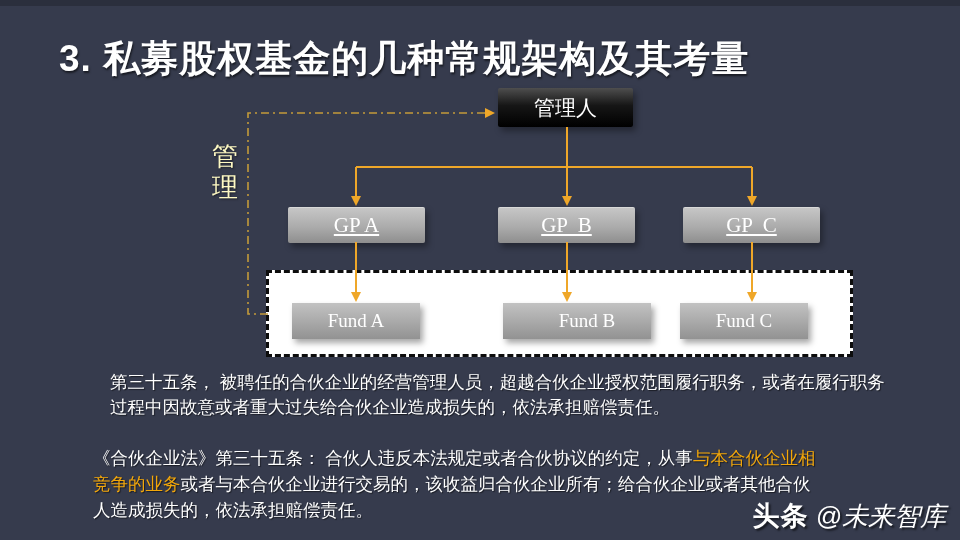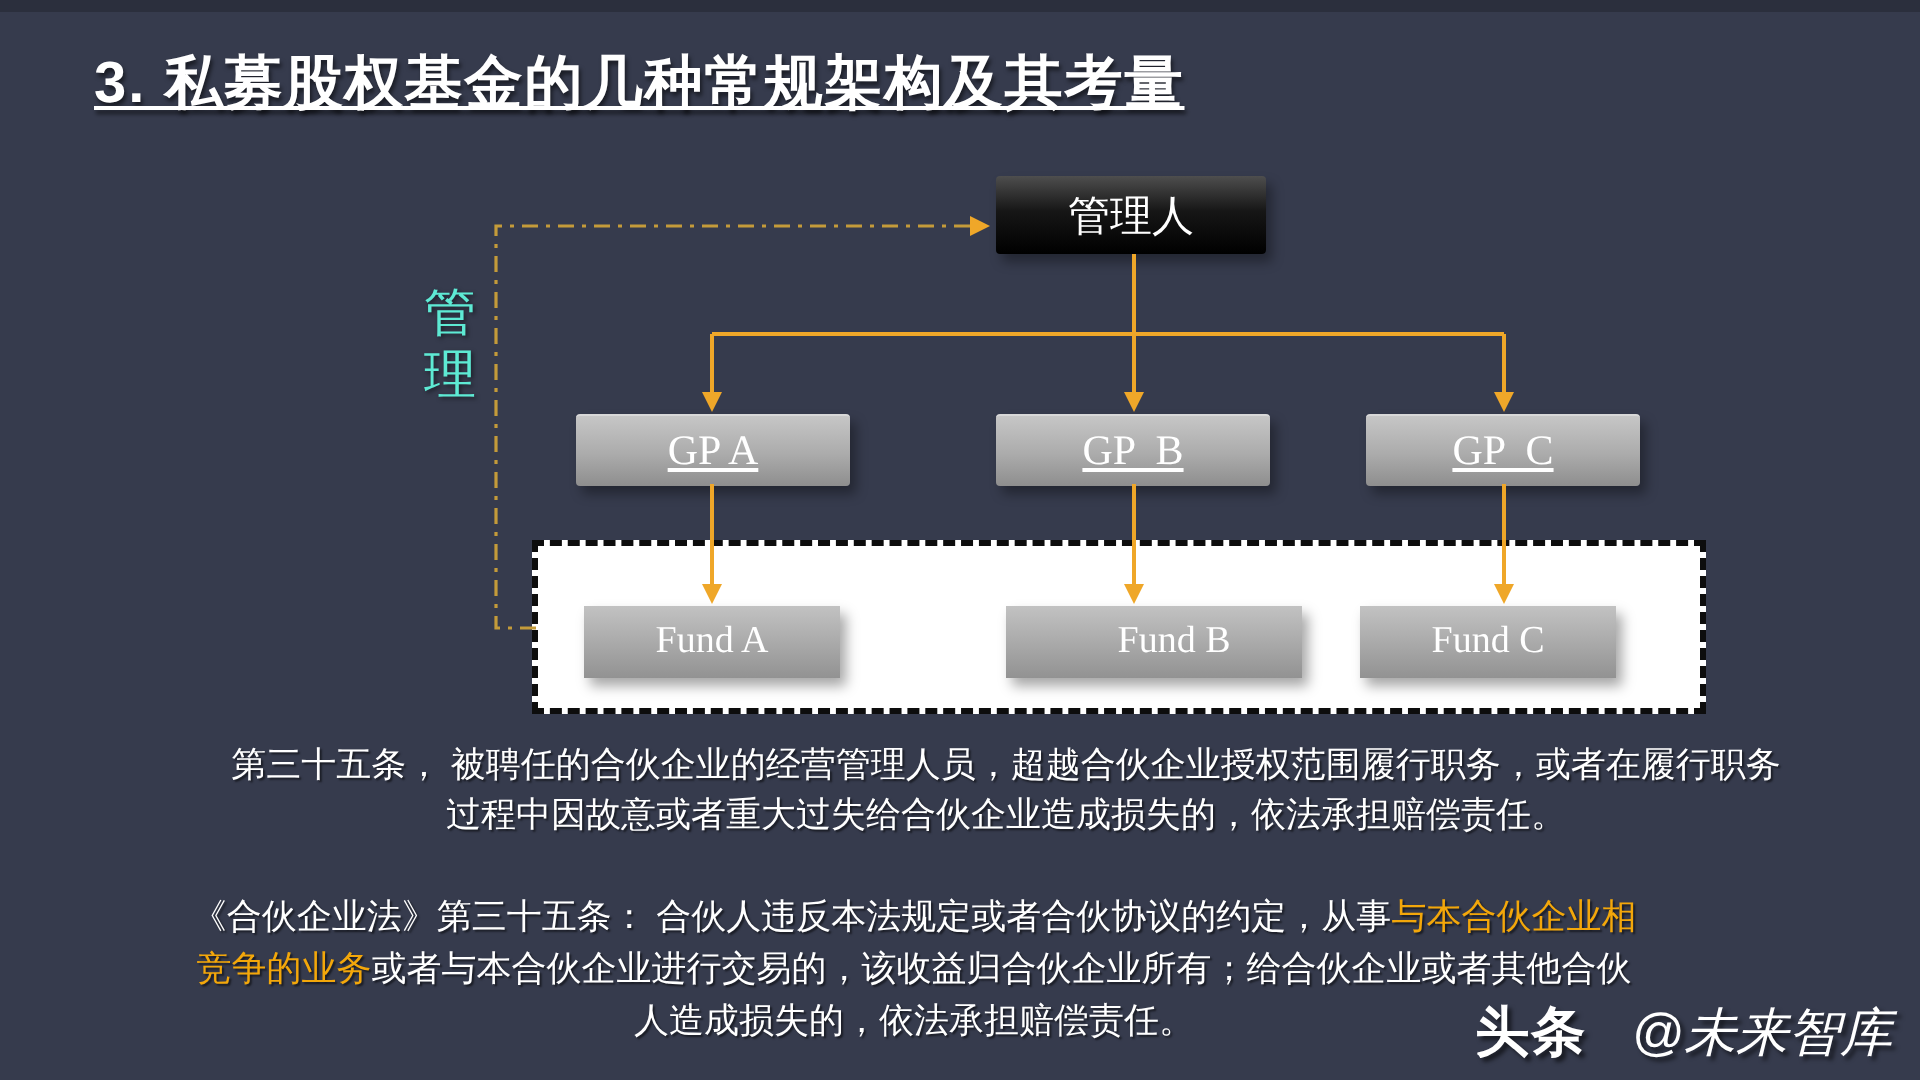--- a/index.html
+++ b/index.html
@@ -3,24 +3,23 @@
 <meta charset="utf-8">
 <style>
   html,body{margin:0;padding:0;background:#1a1c24;}
   .slide{
     position:relative;width:960px;height:540px;overflow:hidden;
     background:#363B4D;
     font-family:"Liberation Sans","DejaVu Sans",sans-serif;
   }
   .topstrip{position:absolute;left:0;top:0;width:960px;height:6px;background:#2B2F3D;}
   .title{
-    position:absolute;left:47px;top:22px;margin:0;
-    font-size:29px;font-weight:bold;color:#ffffff;letter-spacing:1px;
+    position:absolute;left:47px;top:22px;margin:12px;
+    font-size:37px;font-weight:bold;color:#ffffff;letter-spacing:1px;
     text-shadow:1px 2px 2px rgba(0,0,0,.55);
-    text-decoration:underline;
   }
   
   .band{
     position:absolute;left:266px;top:270px;width:581px;height:81px;
     background:#ffffff;border:3px dashed #0d0d0d;z-index:1;
   }
   .node{
     position:absolute;display:flex;align-items:center;justify-content:center;
     color:#ffffff;font-family:"Liberation Serif","DejaVu Serif",serif;
     z-index:3;white-space:pre;
@@ -42,36 +41,36 @@
   .gp.c{left:683px;top:207px;}
   .fund{
     width:128px;height:36px;font-size:19px;border-radius:0;
     background:linear-gradient(180deg,#c2c2c2 0%,#a8a8a8 55%,#929292 100%);
   }
   .fund.a{left:292px;top:303px;}
   .fund.b{left:503px;top:303px;padding-left:20px;}
   .fund.c{left:680px;top:303px;}
   .side-label{
     position:absolute;left:209px;top:141px;width:32px;z-index:3;
-    color:#5eead4;font-size:26px;line-height:31px;letter-spacing:0;
+    color:#fef9c3;font-size:26px;line-height:31px;letter-spacing:0;
     word-break:break-all;text-align:center;
     text-shadow:1px 1px 2px rgba(0,0,0,.5);
   }
   .wires{position:absolute;left:0;top:0;z-index:5;pointer-events:none;}
   
   .para{
     position:absolute;color:#ffffff;font-size:17.5px;line-height:25px;
-    text-shadow:1px 1px 1px rgba(0,0,0,.55);margin:0;text-align:center;
+    text-shadow:1px 1px 1px rgba(0,0,0,.55);margin:0;
   }
   .p1{left:110px;top:370px;width:786px;}
   .p2{left:93px;top:445px;width:728px;line-height:26px;}
   .hl{color:#F3A70A;}
   .watermark{
     position:absolute;right:14px;top:498px;z-index:6;
-    display:flex;align-items:baseline;gap:22px;color:#ffffff;
+    display:flex;align-items:baseline;gap:7px;color:#ffffff;
     text-shadow:2px 2px 2px rgba(0,0,0,.6);
   }
   .wm-brand{font-size:27px;font-weight:900;letter-spacing:1px;}
   .wm-handle{font-size:26px;font-weight:500;font-style:italic;}
 </style>
 </head>
 <body>
 
 <div class="slide">
   <div class="topstrip"></div>

